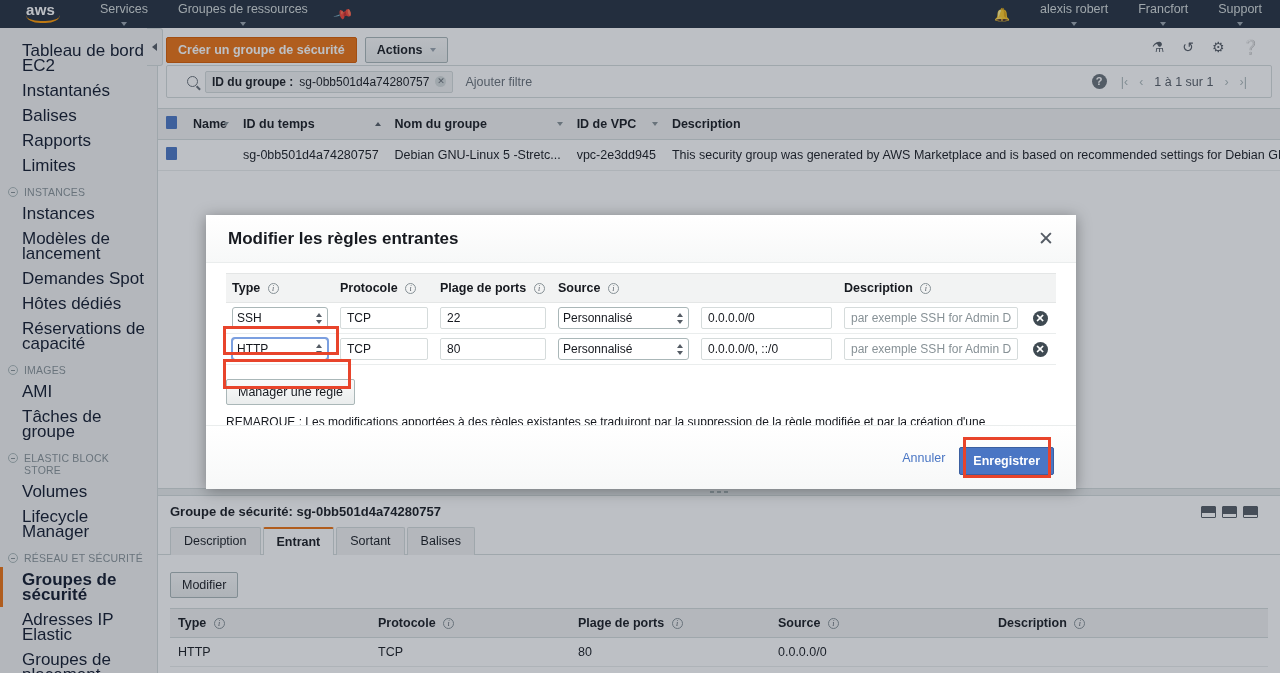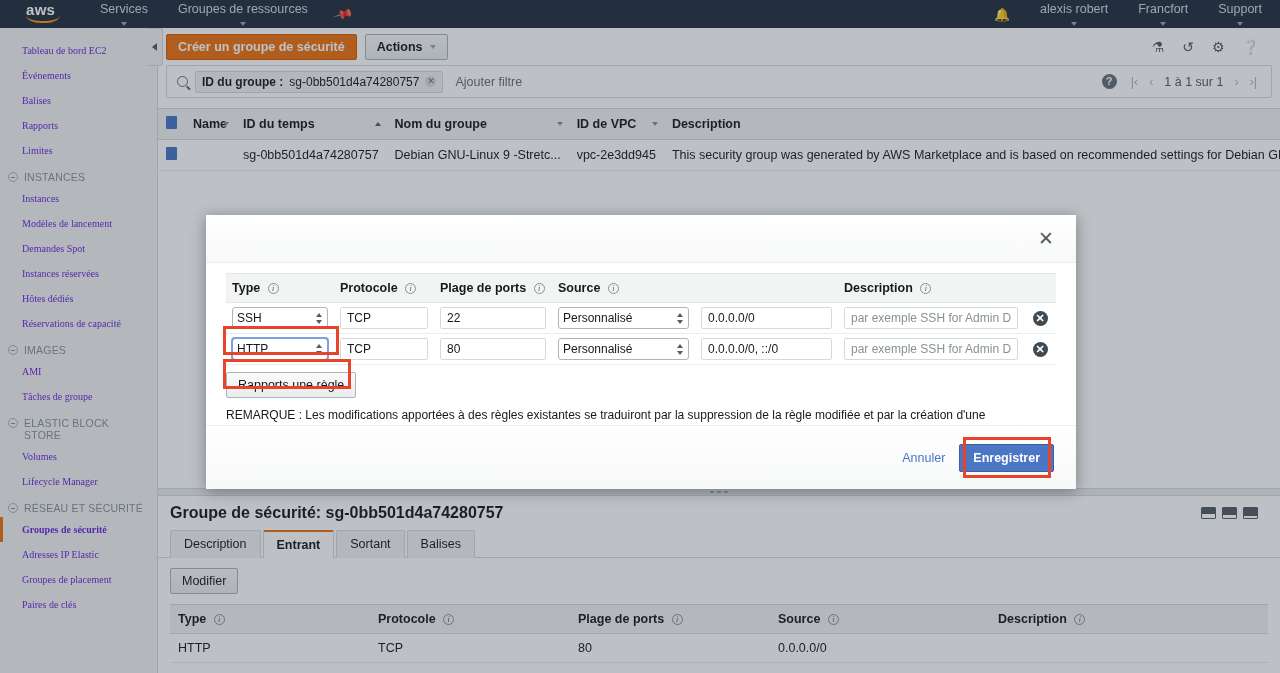--- a/index.html
+++ b/index.html
@@ -48,22 +48,22 @@
   .nav-right .nav-item { }
   .bell { font-size: 13px; }
 
   
   .sidebar {
     position: absolute; top: 28px; left: 0; width: 158px; height: 645px;
     background: #f2f3f3; border-right: 1px solid #d5dbdb;
     padding-top: 10px; overflow: hidden;
   }
   .side-link {
-    display: block; padding: 5px 10px 5px 22px; font-size: 10px;
-    color: #6d28d9; cursor: pointer; line-height: 15px; font-family: Liberation Serif, serif;
+    display: block; padding: 5px 10px 5px 22px; font-size: 17px;
+    color: #0f172a; cursor: pointer; line-height: 15px;
   }
   .side-link.active {
     font-weight: 700; border-left: 3px solid #ec7211; padding-left: 19px;
   }
   .side-group {
     display: flex; align-items: flex-start; gap: 6px;
     padding: 8px 10px 3px 8px; font-size: 10.5px; color: #879196;
     letter-spacing: .2px; text-transform: uppercase; line-height: 12px;
   }
   .collapse-sq {
@@ -94,37 +94,38 @@
   }
   .toolbar {
     height: 37px; display: flex; align-items: center; padding: 0 8px;
     background: #fff; gap: 8px;
   }
   .btn {
     border: 1px solid #aab7b8; border-radius: 2px; background: #f2f3f3;
     padding: 5px 11px; font-size: 12.5px; color: #16191f; cursor: pointer;
     line-height: 14px; white-space: nowrap;
     background-image: linear-gradient(#fafafa, #eaeded);
+    margin-top: 7px;
   }
   .btn-primary {
     background: #ec7211; border: 1px solid #d85c00; color: #fff;
     font-weight: 700; background-image: none;
   }
   .btn-blue {
     background: #4a76c4; border: 1px solid #3b5fa0; color: #ffffff;
     font-weight: 700; background-image: none; padding: 6px 13px;
   }
   .btn-dd { display: inline-flex; align-items: center; gap: 7px; font-weight: 700; }
   .toolbar-right { margin-left: auto; display: flex; align-items: center; gap: 18px; padding-right: 12px; }
   .tb-icon { color: #545b64; font-size: 14px; cursor: pointer; line-height: 1; }
 
   
   .filterbar {
     height: 33px; margin: 0 8px; border: 1px solid #d5dbdb; border-radius: 2px;
-    background: #fff; display: flex; align-items: center; padding: 0 6px;
+    background: #fff; display: flex; align-items: center; padding: 0 16px;
   }
   .search-ic {
     width: 11px; height: 11px; border: 1.6px solid #687078; border-radius: 50%;
     position: relative; margin: 0 7px 0 4px; flex: 0 0 auto;
   }
   .search-ic::after {
     content: ""; position: absolute; right: -4px; bottom: -3px; width: 5px;
     height: 1.6px; background: #687078; transform: rotate(45deg);
   }
   .token {
@@ -175,21 +176,21 @@
     background: #eaeded; border-top: 1px solid #d5dbdb; border-bottom: 1px solid #d5dbdb;
     cursor: row-resize; display: flex; align-items: center; justify-content: center; gap: 3px;
   }
   .splitter i { width: 4px; height: 2px; background: #aab7b8; display: block; }
 
   
   .details { position: absolute; top: 496px; left: 158px; width: 1122px; height: 177px; background: #fff; }
   .details-head {
     display: flex; align-items: center; padding: 8px 12px 0 12px;
   }
-  .details-title { font-weight: 700; font-size: 16px; }
+  .details-title { font-weight: 700; font-size: 13px; }
   .layout-icons { margin-left: auto; display: flex; gap: 6px; padding-right: 10px; }
   .lay {
     width: 15px; height: 12px; border: 1.5px solid #545b64; border-radius: 1px;
     cursor: pointer; position: relative; background: #fff;
   }
   .lay.i1::after { content:""; position:absolute; left:0; top:0; right:0; height:6px; background:#545b64; }
   .lay.i2::after { content:""; position:absolute; left:0; top:0; right:0; height:7px; background:#545b64; }
   .lay.i3::after { content:""; position:absolute; left:0; top:0; right:0; height:8px; background:#545b64; }
 
   .tabs { display: flex; gap: 2px; padding: 8px 12px 0 12px; border-bottom: 1px solid #d5dbdb; }
@@ -315,32 +316,31 @@
       </div>
       <div class="nav-item">
         <span>Support</span>
         <i class="caret-d"></i>
       </div>
     </div>
   </div>
 
   <div class="sidebar" id="sidebar">
       <div class="side-link">Tableau de bord EC2</div>
-      <div class="side-link">Événements</div>
+      <div class="side-link">Instantanés</div>
       <div class="side-link">Balises</div>
       <div class="side-link">Rapports</div>
       <div class="side-link">Limites</div>
       <div class="side-group">
         <span class="collapse-sq"></span>
         <span>INSTANCES</span>
       </div>
       <div class="side-link">Instances</div>
       <div class="side-link">Modèles de lancement</div>
       <div class="side-link">Demandes Spot</div>
-      <div class="side-link">Instances réservées</div>
       <div class="side-link">Hôtes dédiés</div>
       <div class="side-link">Réservations de capacité</div>
       <div class="side-group">
         <span class="collapse-sq"></span>
         <span>IMAGES</span>
       </div>
       <div class="side-link">AMI</div>
       <div class="side-link">Tâches de groupe</div>
       <div class="side-group">
         <span class="collapse-sq"></span>
@@ -425,21 +425,21 @@
           </th>
         </tr>
       </thead>
       <tbody>
         <tr>
           <td>
             <span class="cb"></span>
           </td>
           <td></td>
           <td>sg-0bb501d4a74280757</td>
-          <td>Debian GNU-Linux 9 -Stretc...</td>
+          <td>Debian GNU-Linux 5 -Stretc...</td>
           <td>vpc-2e3dd945</td>
           <td>This security group was generated by AWS Marketplace and is based on recommended settings for Debian GN...</td>
         </tr>
       </tbody>
     </table>
   </div>
 
   <div class="splitter">
     <i></i>
     <i></i>
@@ -500,20 +500,21 @@
           </tr>
         </tbody>
       </table>
     </div>
   </div>
 
   <div class="overlay"></div>
 
   <div class="modal">
     <div class="modal-head">
+      <span class="modal-title">Modifier les règles entrantes</span>
       <span class="modal-x">✕</span>
     </div>
 
     <div class="modal-body">
       <table class="rules">
         <thead>
           <tr>
             <th style="width:108px">
               <span>Type</span>
               <i class="info-i">i</i>
@@ -561,21 +562,21 @@
                 <span class="sel-wrap" style="display: block;"><select class="ui"><option>Personnalisé</option><option>N'importe où</option><option>Mon IP</option></select></span>
               </td>
               <td><input class="ui" value="0.0.0.0/0, ::/0" style=""></td>
               <td><input class="ui" placeholder="par exemple SSH for Admin Desktop" style=""></td>
               <td style="text-align: center;"><span class="del-x">✕</span></td>
             </tr>
           </tbody>
       </table>
 
       <div class="addrule-wrap">
-        <button class="btn">Rapports une règle</button>
+        <button class="btn">Manager une règle</button>
       </div>
 
       <div class="note">REMARQUE : Les modifications apportées à des règles existantes se traduiront par la suppression de la règle modifiée et par la création d'une nouvelle règle avec les nouveaux détails. Le trafic lié à cette règle sera alors abandonné pendant un temps très limité jusqu'à ce que la nouvelle règle puisse être créée.</div>
     </div>
 
     <div class="modal-foot">
       <span class="link-cancel">Annuler</span>
       <button class="btn btn-blue">Enregistrer</button>
     </div>
   </div>

